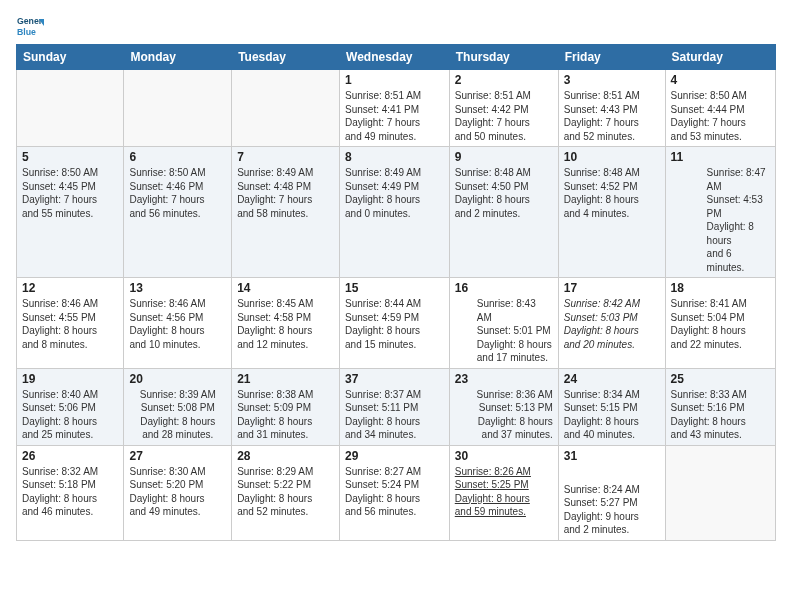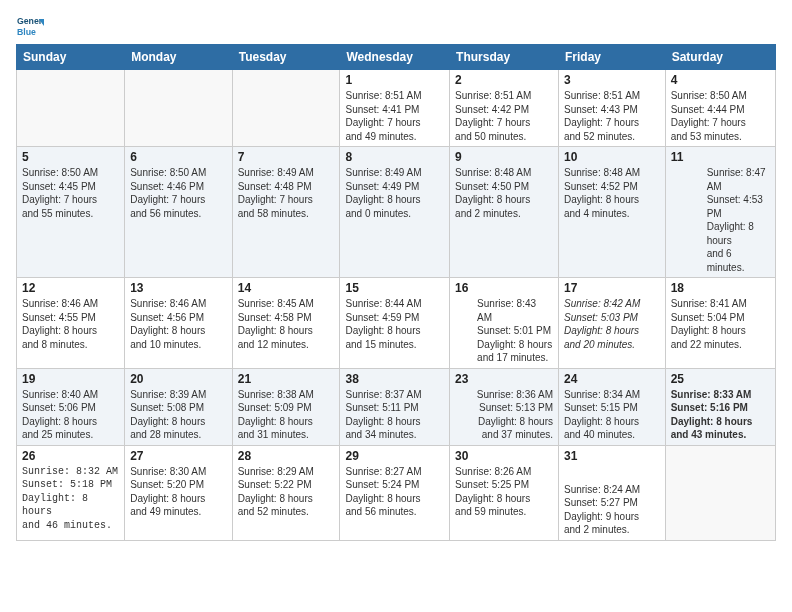--- a/index.html
+++ b/index.html
@@ -253,34 +253,34 @@
         <tr class="row-alt">
           <td>
             <span class="day-number">19</span>
             <div class="day-info" style="white-space: pre-line;">Sunrise: 8:40 AM
 Sunset: 5:06 PM
 Daylight: 8 hours
 and 25 minutes.</div>
           </td>
           <td>
             <span class="day-number">20</span>
-            <div class="day-info" style="white-space: pre-line;">Sunrise: 8:39 AM
+            <div class="day-info" style="white-space: pre-line; text-align: center;">Sunrise: 8:39 AM
 Sunset: 5:08 PM
 Daylight: 8 hours
 and 28 minutes.</div>
           </td>
           <td>
             <span class="day-number">21</span>
             <div class="day-info" style="white-space: pre-line;">Sunrise: 8:38 AM
 Sunset: 5:09 PM
 Daylight: 8 hours
 and 31 minutes.</div>
           </td>
           <td>
-            <span class="day-number">38</span>
+            <span class="day-number">37</span>
             <div class="day-info" style="white-space: pre-line;">Sunrise: 8:37 AM
 Sunset: 5:11 PM
 Daylight: 8 hours
 and 34 minutes.</div>
           </td>
           <td>
             <span class="day-number">23</span>
             <div class="day-info" style="white-space: pre-line; text-align: right;">Sunrise: 8:36 AM
 Sunset: 5:13 PM
 Daylight: 8 hours
@@ -288,30 +288,30 @@
           </td>
           <td>
             <span class="day-number">24</span>
             <div class="day-info" style="white-space: pre-line;">Sunrise: 8:34 AM
 Sunset: 5:15 PM
 Daylight: 8 hours
 and 40 minutes.</div>
           </td>
           <td>
             <span class="day-number">25</span>
-            <div class="day-info" style="white-space: pre-line; font-weight: bold;">Sunrise: 8:33 AM
+            <div class="day-info" style="white-space: pre-line;">Sunrise: 8:33 AM
 Sunset: 5:16 PM
 Daylight: 8 hours
 and 43 minutes.</div>
           </td>
         </tr>
         <tr>
           <td>
             <span class="day-number">26</span>
-            <div class="day-info" style="white-space: pre-line; font-family: Liberation Mono, monospace;">Sunrise: 8:32 AM
+            <div class="day-info" style="white-space: pre-line;">Sunrise: 8:32 AM
 Sunset: 5:18 PM
 Daylight: 8 hours
 and 46 minutes.</div>
           </td>
           <td>
             <span class="day-number">27</span>
             <div class="day-info" style="white-space: pre-line;">Sunrise: 8:30 AM
 Sunset: 5:20 PM
 Daylight: 8 hours
 and 49 minutes.</div>
@@ -325,21 +325,21 @@
           </td>
           <td>
             <span class="day-number">29</span>
             <div class="day-info" style="white-space: pre-line;">Sunrise: 8:27 AM
 Sunset: 5:24 PM
 Daylight: 8 hours
 and 56 minutes.</div>
           </td>
           <td>
             <span class="day-number">30</span>
-            <div class="day-info" style="white-space: pre-line;">Sunrise: 8:26 AM
+            <div class="day-info" style="white-space: pre-line; text-decoration: underline;">Sunrise: 8:26 AM
 Sunset: 5:25 PM
 Daylight: 8 hours
 and 59 minutes.</div>
           </td>
           <td>
             <span class="day-number">31</span>
             <div class="day-info" style="white-space: pre-line; margin-top: 20px;">Sunrise: 8:24 AM
 Sunset: 5:27 PM
 Daylight: 9 hours
 and 2 minutes.</div>

